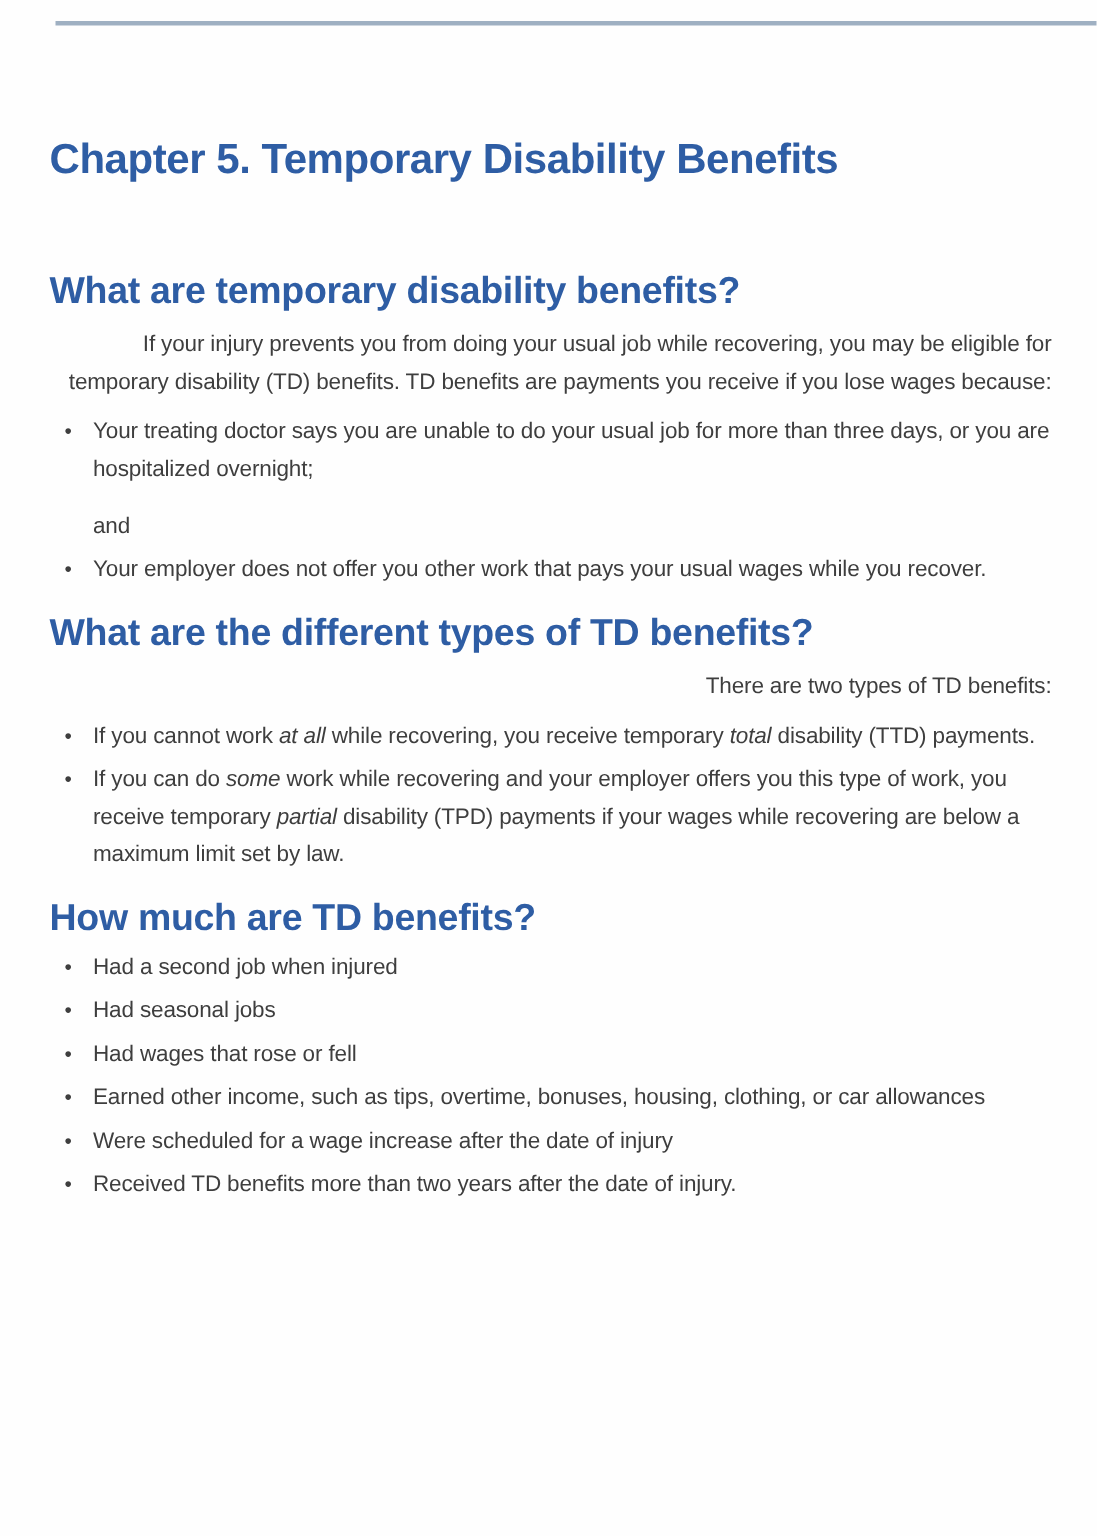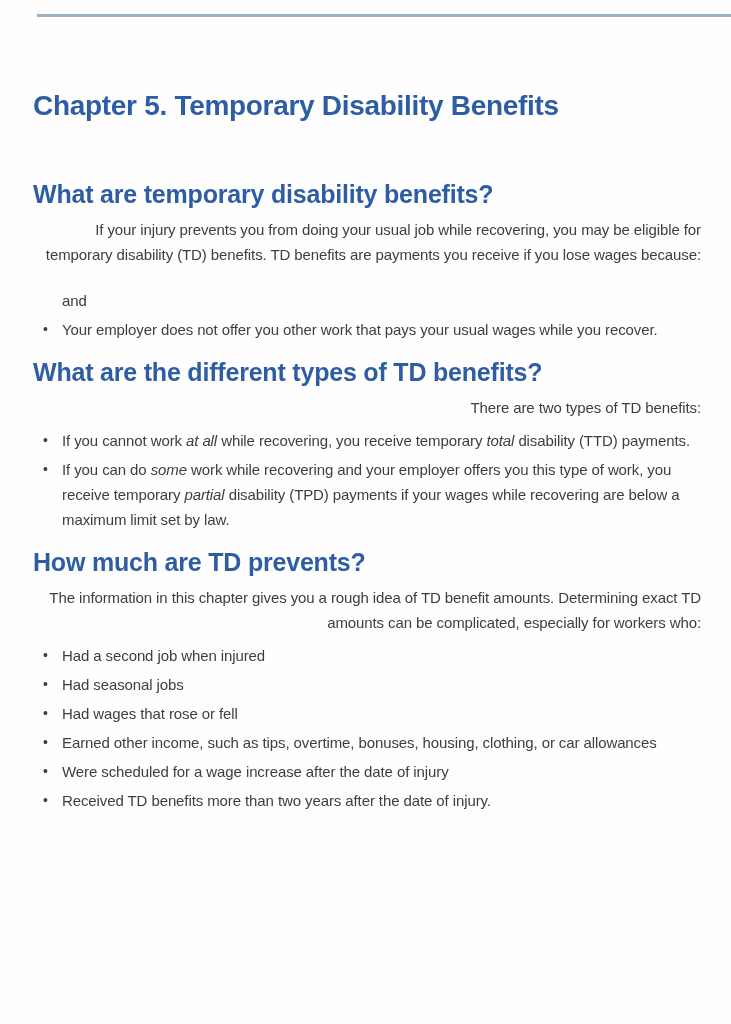--- a/index.html
+++ b/index.html
@@ -84,31 +84,31 @@
 <body>
 
 <div class="top-rule"></div>
 
 <main class="content">
   <h1 class="doc-title">Chapter 5. Temporary Disability Benefits</h1>
   <div id="doc-body">
       <h2 class="section-heading">What are temporary disability benefits?</h2>
       <p class="body-text"><span>If your injury prevents you from doing your usual job while recovering, you may be eligible for temporary disability (TD) benefits. TD benefits are payments you receive if you lose wages because:</span></p>
       <ul class="bullet-list">
+        <li class="bullet-item"><span>Your treating doctor says you are unable to do your usual job for more than three days, or you are hospitalized overnight;</span></li>
         <li class="list-continuation"><span>and</span></li>
         <li class="bullet-item"><span>Your employer does not offer you other work that pays your usual wages while you recover.</span></li>
       </ul>
       <h2 class="section-heading">What are the different types of TD benefits?</h2>
       <p class="body-text"><span>There are two types of TD benefits:</span></p>
       <ul class="bullet-list">
         <li class="bullet-item"><span>If you cannot work </span><em>at all</em><span> while recovering, you receive temporary </span><em>total</em><span> disability (TTD) payments.</span></li>
         <li class="bullet-item"><span>If you can do </span><em>some</em><span> work while recovering and your employer offers you this type of work, you receive temporary </span><em>partial</em><span> disability (TPD) payments if your wages while recovering are below a maximum limit set by law.</span></li>
       </ul>
-      <h2 class="section-heading">How much are TD prevents?</h2>
-      <p class="body-text"><span>The information in this chapter gives you a rough idea of TD benefit amounts. Determining exact TD amounts can be complicated, especially for workers who:</span></p>
+      <h2 class="section-heading">How much are TD benefits?</h2>
       <ul class="bullet-list">
         <li class="bullet-item"><span>Had a second job when injured</span></li>
         <li class="bullet-item"><span>Had seasonal jobs</span></li>
         <li class="bullet-item"><span>Had wages that rose or fell</span></li>
         <li class="bullet-item"><span>Earned other income, such as tips, overtime, bonuses, housing, clothing, or car allowances</span></li>
         <li class="bullet-item"><span>Were scheduled for a wage increase after the date of injury</span></li>
         <li class="bullet-item"><span>Received TD benefits more than two years after the date of injury.</span></li>
       </ul>
     </div>
 </main>

